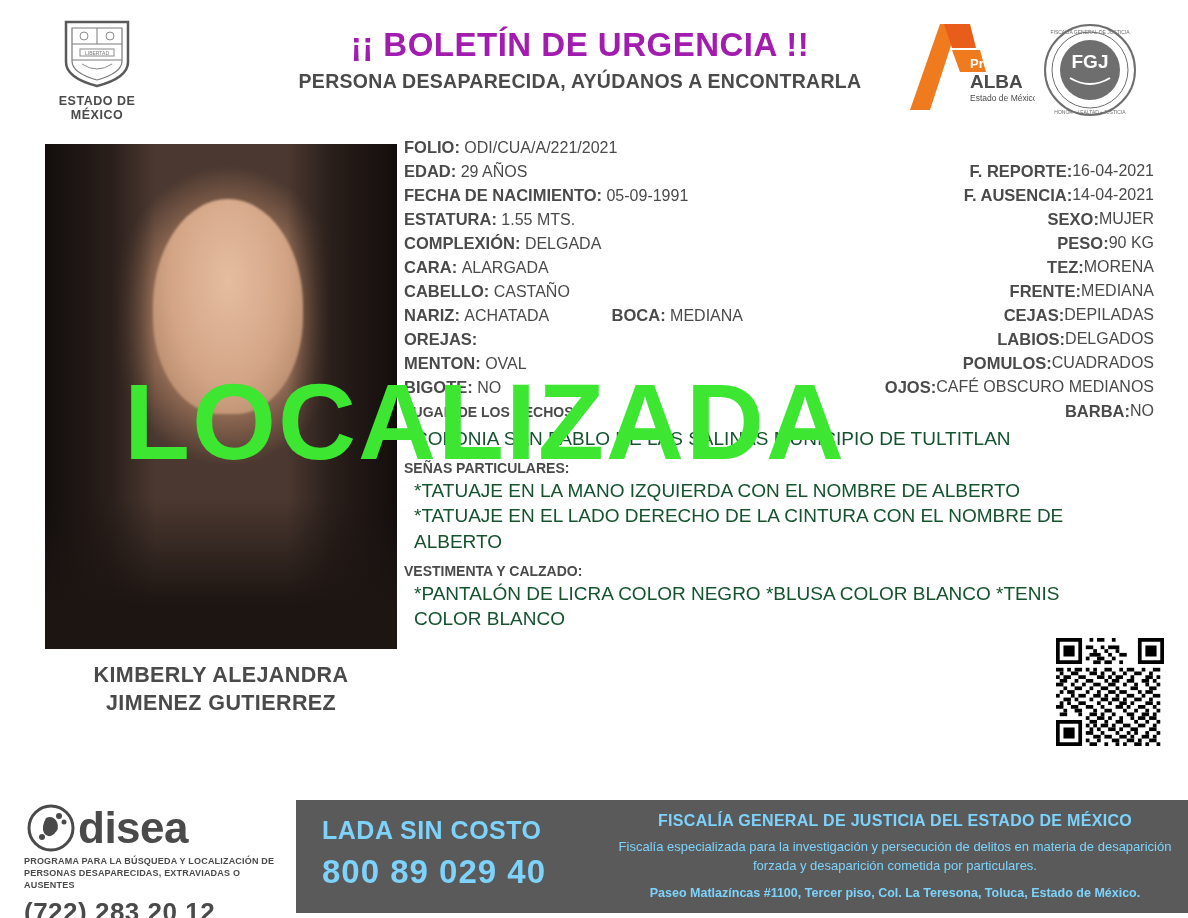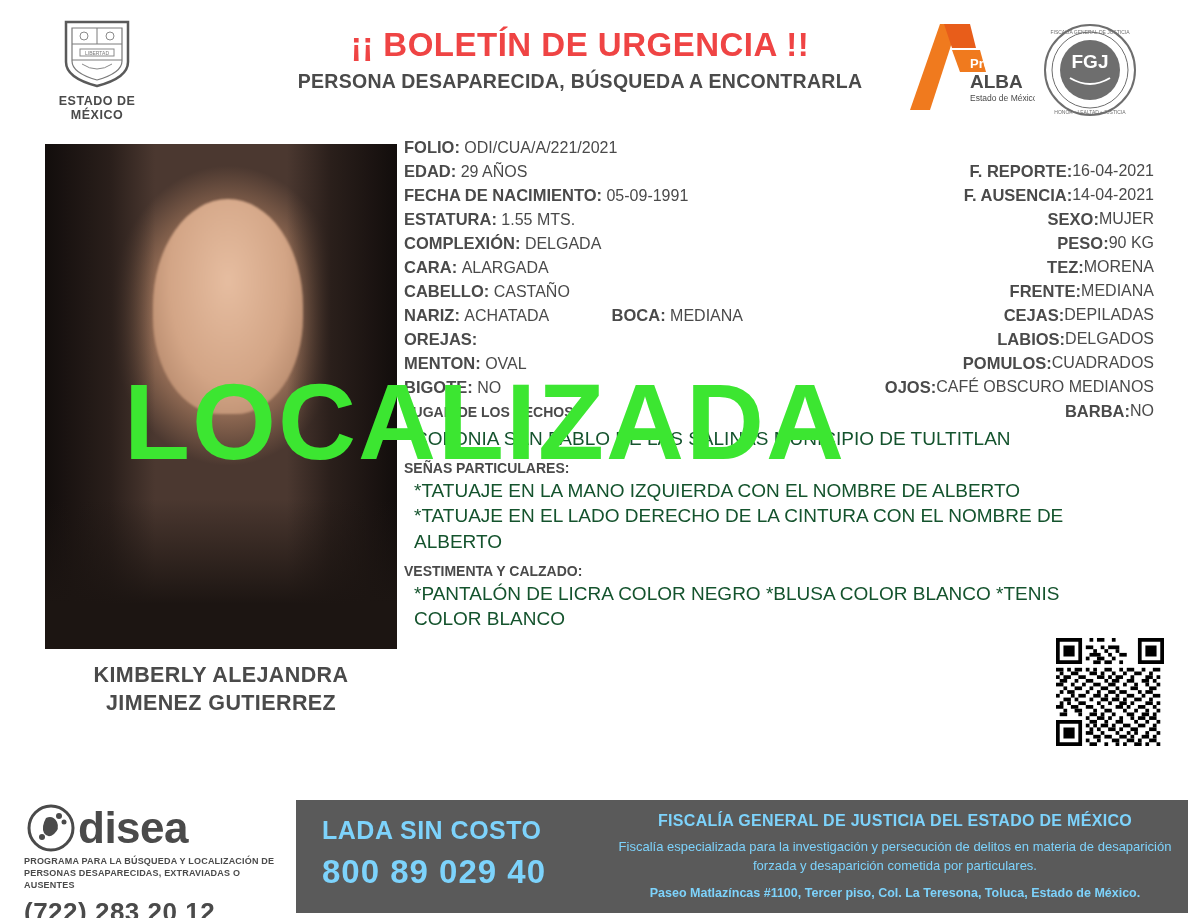--- a/index.html
+++ b/index.html
@@ -20,21 +20,21 @@
   .edomex-shield {
     width: 74px; height: 74px; margin: 0 auto;
     display: block;
   }
   .edomex-caption {
     font-size: 12.5px; font-weight: bold; letter-spacing: .5px;
     color: #4a4a4a; margin-top: 4px;
   }
   .titles { position: absolute; left: 250px; top: 26px; width: 660px; text-align: center; }
   .title-main {
-    font-size: 33px; font-weight: bold; color: #ef4444; letter-spacing: .5px;
+    font-size: 33px; font-weight: bold; color: #a21caf; letter-spacing: .5px;
   }
   .title-sub {
     font-size: 19.5px; font-weight: bold; color: #4a4a4a; letter-spacing: .3px;
     margin-top: 6px;
   }
   .protocolo {
     position: absolute; left: 900px; top: 14px; width: 135px; height: 100px;
   }
   .fgj {
     position: absolute; left: 1030px; top: 22px; width: 120px; height: 96px;
@@ -143,21 +143,21 @@
         <circle cx="50" cy="20" r="4" fill="none" stroke="#8a8a8a" stroke-width="1"></circle>
         <rect x="20" y="33" width="34" height="7" fill="none" stroke="#8a8a8a" stroke-width="1"></rect>
         <text x="37" y="39" font-size="5" text-anchor="middle" fill="#7a7a7a" font-family="Liberation Sans, sans-serif">LIBERTAD</text>
         <path d="M22 48 q15 10 30 0" fill="none" stroke="#8a8a8a" stroke-width="1"></path>
       </svg>
       <div class="edomex-caption">ESTADO DE MÉXICO</div>
     </div>
 
     <div class="titles">
       <div class="title-main">¡¡ BOLETÍN DE URGENCIA !!</div>
-      <div class="title-sub">PERSONA DESAPARECIDA, BÚSQUEDA A ENCONTRARLA</div>
+      <div class="title-sub">PERSONA DESAPARECIDA, AYÚDANOS A ENCONTRARLA</div>
     </div>
 
     <svg class="protocolo" viewBox="0 0 135 100">
       <path d="M10 96 L40 10 L58 10 L30 96 Z" fill="#f07a1e"></path>
       <path d="M44 10 L70 10 L76 34 L52 34 Z" fill="#e85d1a"></path>
       <path d="M52 36 L80 36 L86 58 L60 58 Z" fill="#f07a1e"></path>
       <text x="70" y="54" font-size="13" font-weight="bold" fill="#ffffff" font-family="Liberation Sans, sans-serif">Protocolo</text>
       <text x="70" y="74" font-size="19" font-weight="bold" fill="#4a4a4a" font-family="Liberation Sans, sans-serif">ALBA</text>
       <text x="70" y="87" font-size="8.5" fill="#4a4a4a" font-family="Liberation Sans, sans-serif">Estado de México</text>
     </svg>

